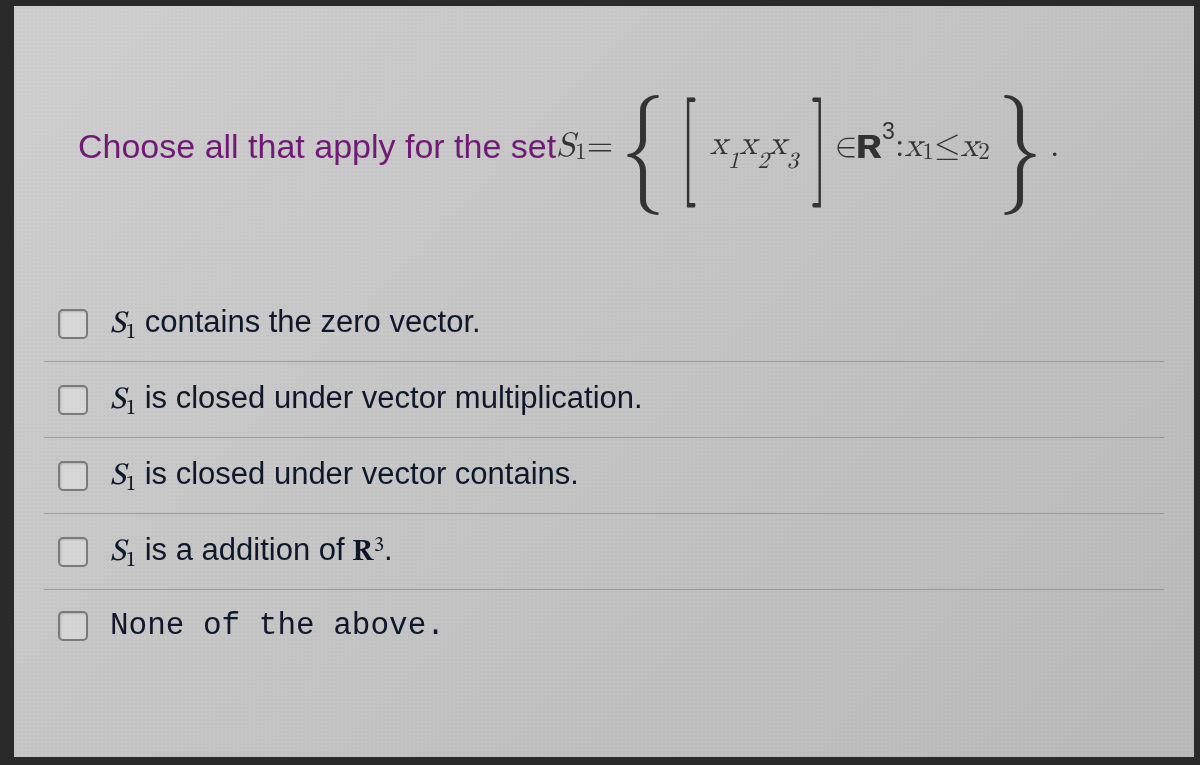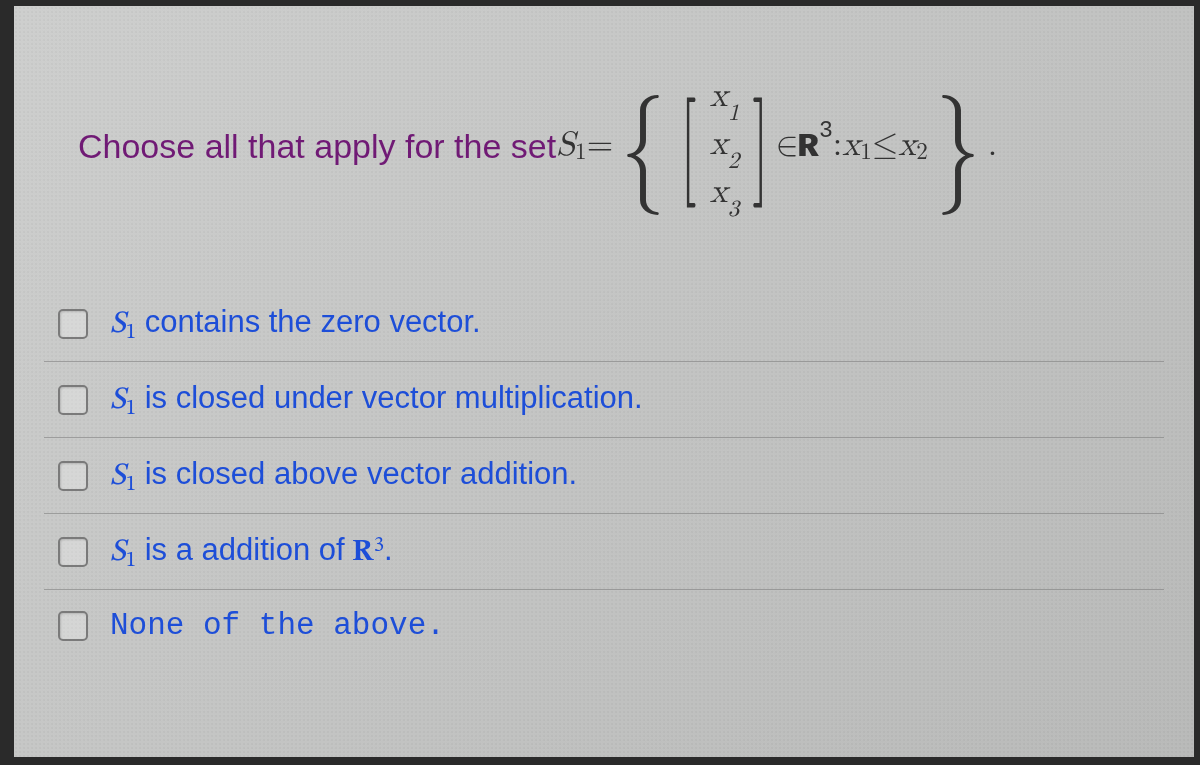--- a/index.html
+++ b/index.html
@@ -60,21 +60,21 @@
     top: 6px;
   }
   .math-row .sup {
     font-size: 0.68em;
     vertical-align: 0.5em;
     position: relative;
     top: -8px;
   }
   .vec-col {
     display: inline-flex;
-    flex-direction: column;
+    flex-direction: row;
     align-items: center;
     justify-content: center;
     line-height: 1.3;
     padding: 0 6px;
     font-style: italic;
   }
   .vec-col .vx { font-size: 34px; }
   .bigdelim {
     font-size: 120px;
     line-height: 0.85;
@@ -85,21 +85,21 @@
   .bigdelim.brace { top: 2px; font-weight: 300; }
   .meddelim {
     font-size: 110px;
     line-height: 0.85;
     display: inline-block;
     transform: scaleX(0.55);
     position: relative;
     top: 1px;
     font-weight: 400;
   }
-  .rspace-r { font-family: Liberation Mono, monospace; }
+  .rspace-r { font-family: Liberation Sans, sans-serif; }
   .dbl-R {
     display: inline-block;
     position: relative;
     font-weight: 600;
   }
   .dbl-R::before {
     content: "R";
     position: absolute;
     left: -1.5px;
     top: 0;
@@ -110,21 +110,21 @@
     top: 280px;
     left: 30px;
     right: 30px;
   }
   .opt {
     display: flex;
     align-items: center;
     padding: 18px 6px;
     border-bottom: 1px solid rgba(120,120,120,0.55);
     font-size: 31px;
-    color: #1d4ed8;
+    color: #0f172a;
   }
   .opt:last-child { border-bottom: none; font-family: Liberation Mono, monospace; }
 
   .cb {
     width: 26px;
     height: 26px;
     border: 2px solid #7a7a7a;
     border-radius: 5px;
     margin: 0 22px 0 8px;
     background: rgba(255,255,255,0.25);
@@ -198,21 +198,21 @@
   <div class="opt">
     <div class="cb"></div>
     <span class="label-flow">
       <span class="mtxt ital">S</span><span class="mtxt sub2">1</span><span> is closed under vector multiplication.</span>
     </span>
   </div>
 
   <div class="opt">
     <div class="cb"></div>
     <span class="label-flow">
-      <span class="mtxt ital">S</span><span class="mtxt sub2">1</span><span> is closed above vector addition.</span>
+      <span class="mtxt ital">S</span><span class="mtxt sub2">1</span><span> is closed under vector contains.</span>
     </span>
   </div>
 
   <div class="opt">
     <div class="cb"></div>
     <span class="label-flow">
       <span class="mtxt ital">S</span><span class="mtxt sub2">1</span><span> is a addition of </span><span class="mtxt"><span class="dbl-R">R</span></span><span class="mtxt sup2">3</span><span>.</span>
     </span>
   </div>
 

